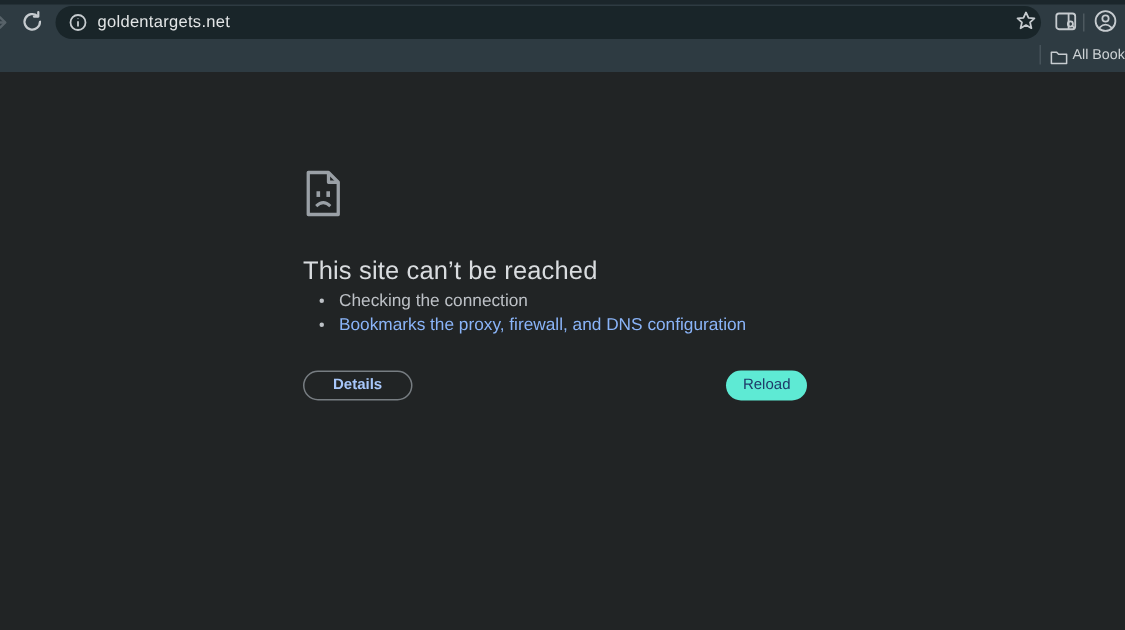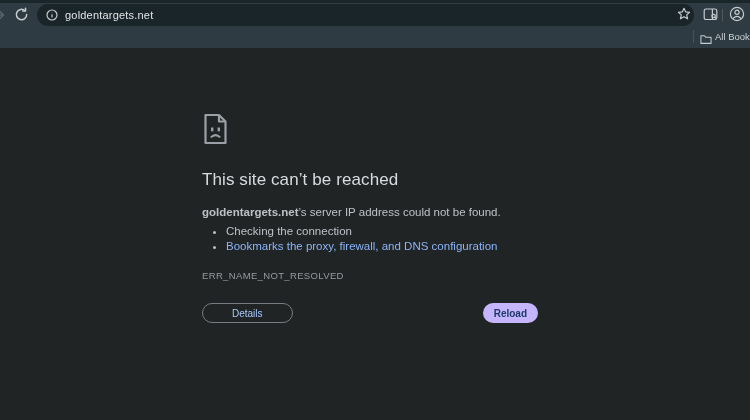--- a/index.html
+++ b/index.html
@@ -43,24 +43,24 @@
   .try-list{margin:4px 0 0 0;padding:0 0 0 24px;font-size:11.5px;color:#bdc1c6;}
   .try-list li{margin:2px 0;line-height:1.2;}
   .try-list a{color:#8ab4f8;text-decoration:none;cursor:pointer;}
   .err-code{margin:16px 0 0 0;font-size:9.5px;color:#969ba1;letter-spacing:.35px;}
   .btn-row{margin:22px 0 0 0;display:flex;justify-content:space-between;align-items:center;}
   .btn{
     font-family:inherit;font-size:10px;border-radius:999px;height:20px;
     display:inline-flex;align-items:center;cursor:pointer;
   }
   .btn-details{
-    padding:0 29px;background:transparent;border:1px solid #777d82;color:#a8c7fa;font-weight:400;
+    padding:0 19px;background:transparent;border:1px solid #777d82;color:#a8c7fa;font-weight:700;
   }
   .btn-reload{
-    padding:0 11px;background:#c4b5fd;border:none;color:#1e3a69;font-weight:700;
+    padding:0 11px;background:#5eead4;border:none;color:#1e3a69;font-weight:400;
   }
 </style>
 </head>
 <body>
 
 <div class="chrome">
   <div class="chrome-topline"></div>
 
   <span class="toolbar-icon fwd-fragment">
     <svg width="14" height="14" viewBox="0 0 14 14" fill="none" stroke="#8a9399" stroke-width="1.6" stroke-linecap="round" stroke-linejoin="round">
@@ -129,29 +129,27 @@
         <path d="M3.5 2 H17 L23.5 8.5 V30 H3.5 Z"></path>
         <path d="M17 2 V8.5 H23.5"></path>
         <rect x="9" y="14.5" width="2.4" height="3.8" fill="#9aa0a6" stroke="none"></rect>
         <rect x="15.6" y="14.5" width="2.4" height="3.8" fill="#9aa0a6" stroke="none"></rect>
         <path d="M8.8 24.4 q4.7 -4.6 9.4 0" stroke-width="2"></path>
       </svg>
     </span>
 
     <h1 class="err-title">This site can’t be reached</h1>
 
-    <p class="err-msg"><b>goldentargets.net</b><span>’s server IP address could not be found.</span></p>
 
 
     <ul class="try-list">
       <li><span>Checking the connection</span></li>
       <li><a>Bookmarks the proxy, firewall, and DNS configuration</a></li>
     </ul>
 
-    <div class="err-code">ERR_NAME_NOT_RESOLVED</div>
 
     <div class="btn-row">
       <button class="btn btn-details">Details</button>
       <button class="btn btn-reload">Reload</button>
     </div>
 
   </div>
 </div>
 
 </body></html>

